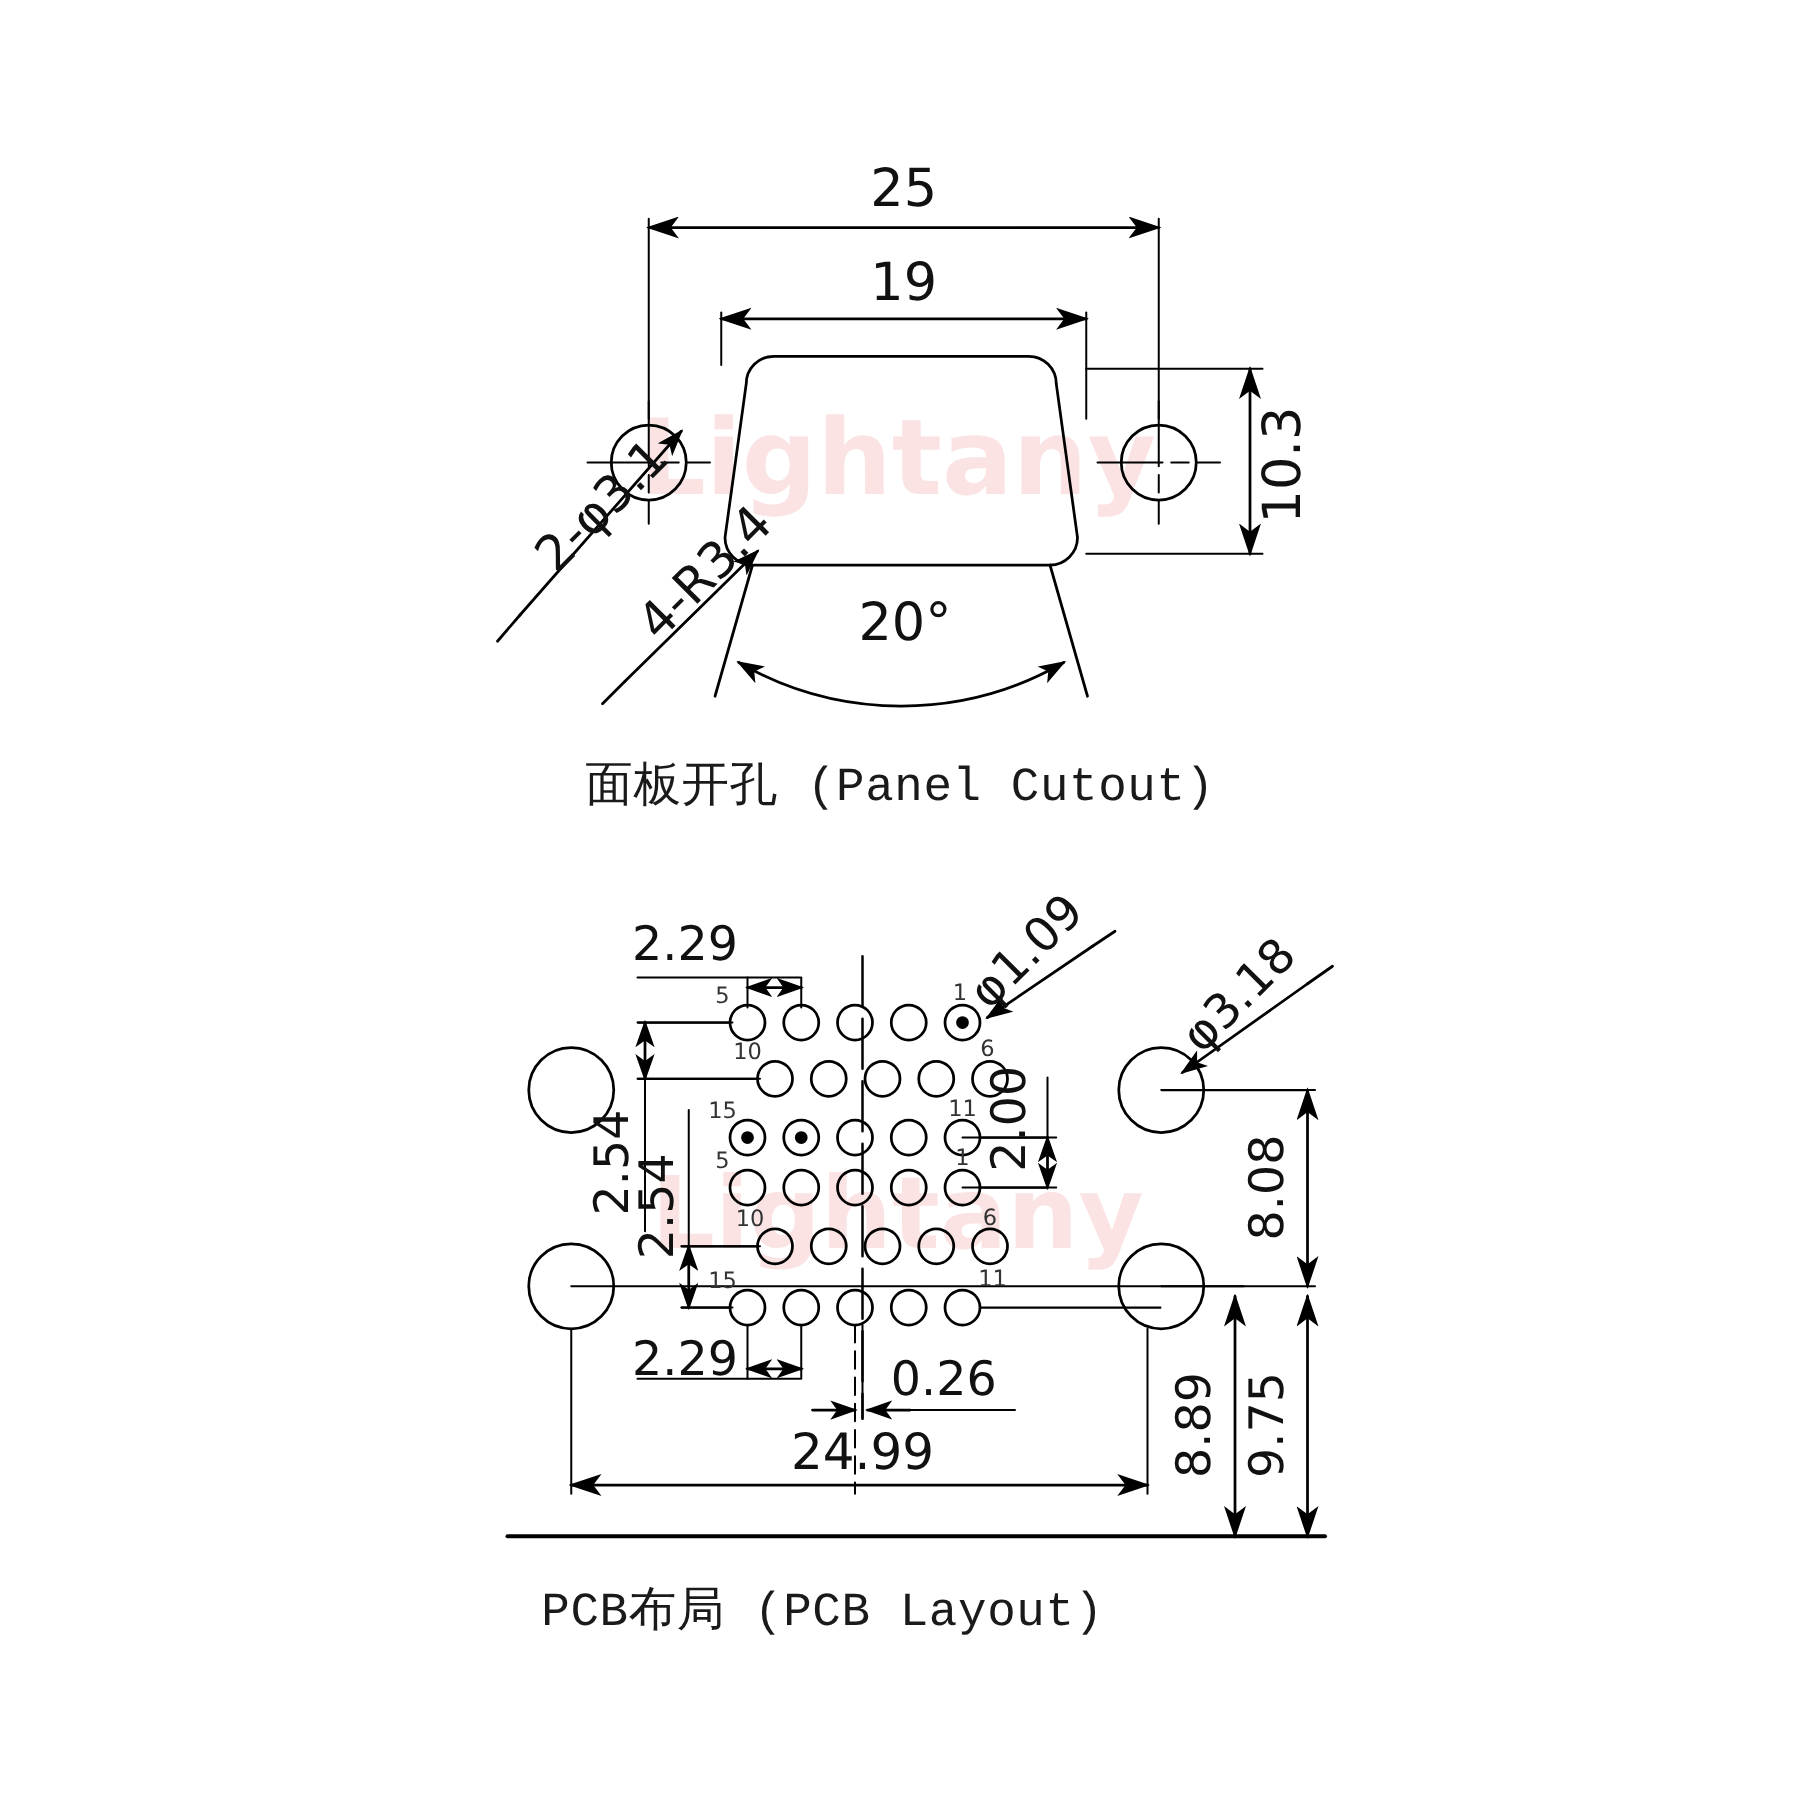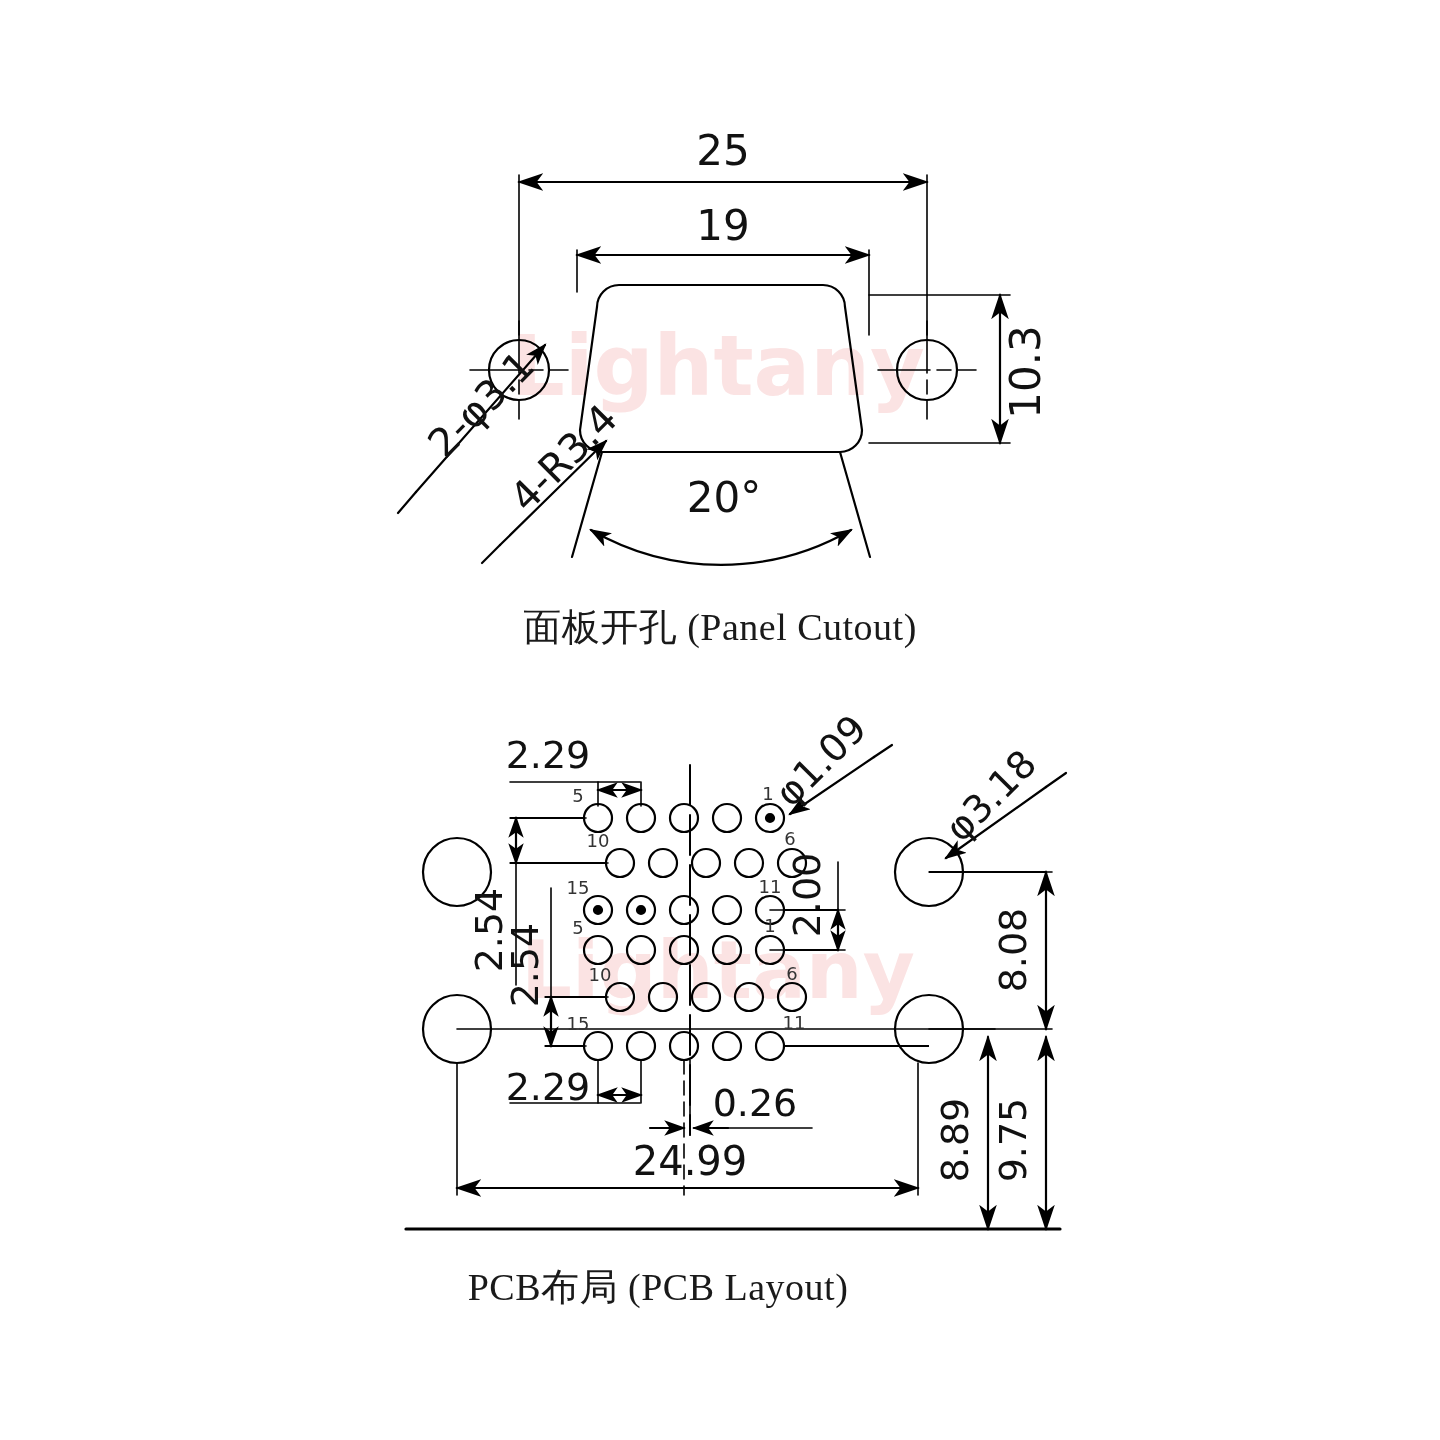--- a/index.html
+++ b/index.html
@@ -22,21 +22,21 @@
   }
   svg.drawing {
     position: absolute;
     left: 0; top: 0;
     width: 1440px;
     height: 1440px;
   }
   .cap {
     position: absolute;
     text-align: center;
-    font-family: Liberation Serif, serif;
+    font-family: Liberation Mono, monospace;
     font-size: 38px;
     color: #1a1a1a;
     letter-spacing: 0.5px;
     white-space: nowrap;
   }
   #cap-panel { left: 0; width: 1440px; top: 602px; }
   #cap-pcb   { left: 0; width: 1316px; top: 1262px; text-align: center; }
 </style>
 </head>
 <body>

